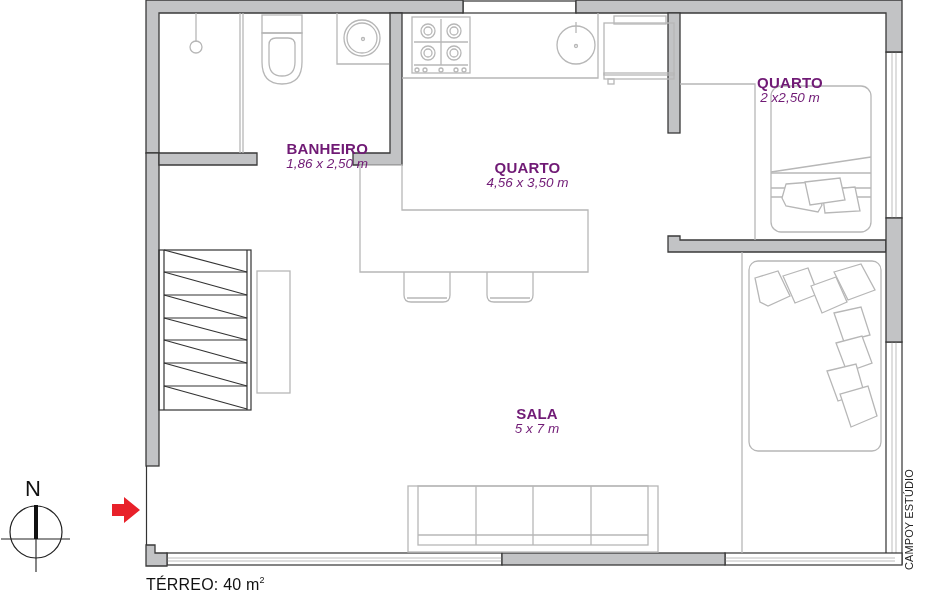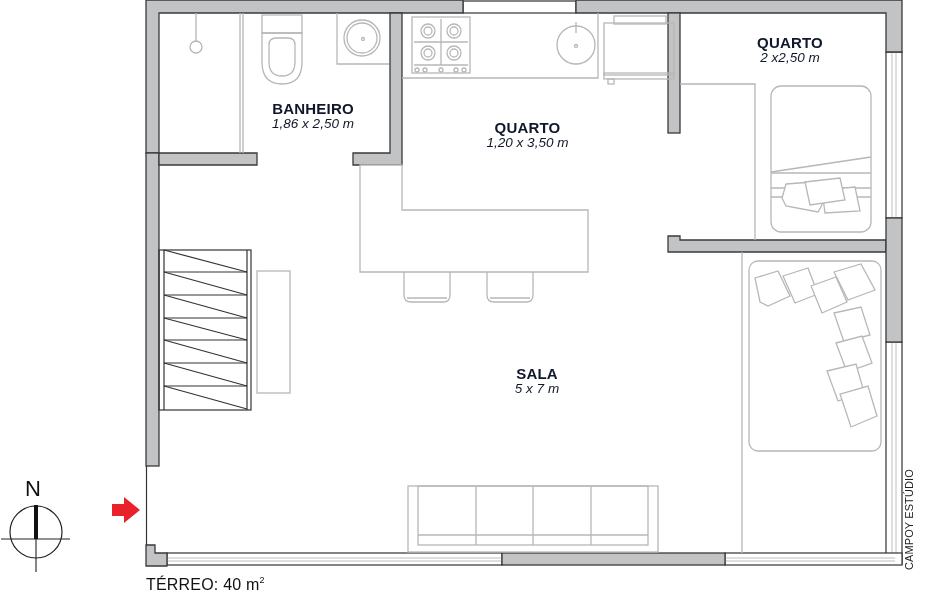--- a/index.html
+++ b/index.html
@@ -4,21 +4,21 @@
   <style>
     html, body { margin: 0; padding: 0; background: #ffffff; }
     body { width: 928px; height: 599px; position: relative; overflow: hidden; font-family: "Liberation Sans", "DejaVu Sans", sans-serif; }
     #plan { position: absolute; left: 0; top: 0; width: 928px; height: 599px; }
     .wall { fill: #c2c3c5; stroke: #3a3a3a; stroke-width: 1.3; }
     .fx { fill: none; stroke: #b7b7b7; stroke-width: 1.3; }
     .fxw { fill: #ffffff; stroke: #b7b7b7; stroke-width: 1.3; }
     .dk { fill: none; stroke: #333; stroke-width: 1.2; }
     .win { fill: #ffffff; stroke: #333; stroke-width: 1.2; }
     .winl { stroke: #bdbdbd; stroke-width: 1; fill: none; }
-    .lbl { position: absolute; text-align: center; color: #0f172a; line-height: 1; white-space: nowrap; }
+    .lbl { position: absolute; text-align: center; color: #701a75; line-height: 1; white-space: nowrap; margin-top: 40px; }
     .lbl .nm { font-weight: bold; font-size: 15px; letter-spacing: 0.2px; display: block; }
     .lbl .dm { font-size: 13.5px; display: block; margin-top: 1px; font-style: italic; }
     #footer-title { position: absolute; left: 146px; top: 575px; font-weight: normal; font-size: 16px; color: #111; letter-spacing: 0.2px; }
     #footer-title sup { font-size: 9px; vertical-align: 7px; }
     #credit { position: absolute; left: 903px; top: 570px; transform-origin: 0 0; transform: rotate(-90deg); font-size: 11px; color: #222; white-space: nowrap; letter-spacing: 0.1px; }
     #north-label { position: absolute; left: 25px; top: 476px; font-size: 22px; color: #111; }
   </style>
 </head>
 <body>
 
@@ -198,27 +198,27 @@
   <path d="M112 504 H124 V497 L140 510 L124 523 V516 H112 Z" fill="#e8212a"></path>
 
   <g>
     <circle cx="36" cy="532" r="26" fill="none" stroke="#222" stroke-width="1.2"></circle>
     <line x1="1" y1="539" x2="70" y2="539" stroke="#222" stroke-width="1.1"></line>
     <line x1="36" y1="512" x2="36" y2="572" stroke="#222" stroke-width="1.1"></line>
     <line x1="36" y1="505" x2="36" y2="539" stroke="#111" stroke-width="4"></line>
   </g>
 </svg>
 
-<div class="lbl" style="left:258px; top:101px; width:110px;">
+<div class="lbl" style="left:258px; top:101px; width:110px;text-align:right;">
   <span class="nm">BANHEIRO</span>
   <span class="dm">1,86 x 2,50 m</span>
 </div>
 <div class="lbl" style="left:470px; top:120px; width:115px;">
   <span class="nm">QUARTO</span>
-  <span class="dm">1,20 x 3,50 m</span>
+  <span class="dm">4,56 x 3,50 m</span>
 </div>
 <div class="lbl" style="left:740px; top:35px; width:100px;">
   <span class="nm">QUARTO</span>
   <span class="dm">2 x2,50 m</span>
 </div>
 <div class="lbl" style="left:497px; top:366px; width:80px;">
   <span class="nm">SALA</span>
   <span class="dm">5 x 7 m</span>
 </div>
 

